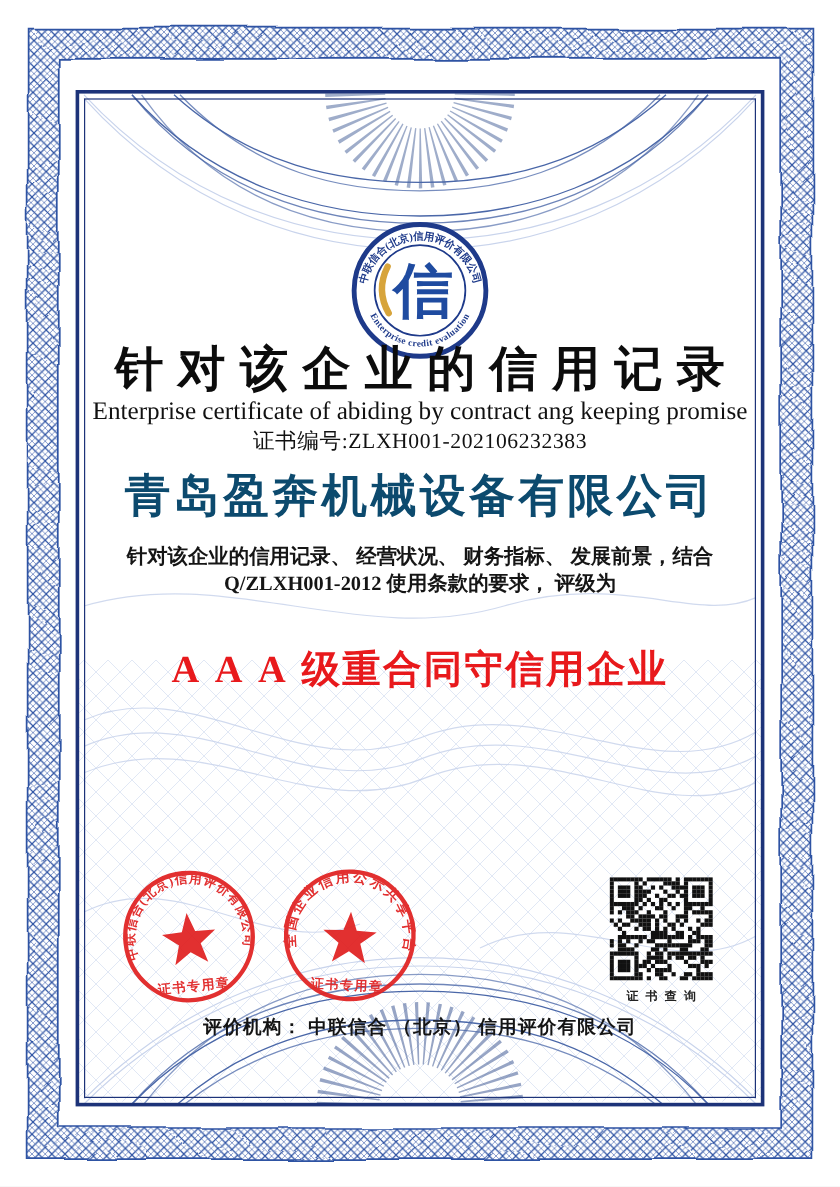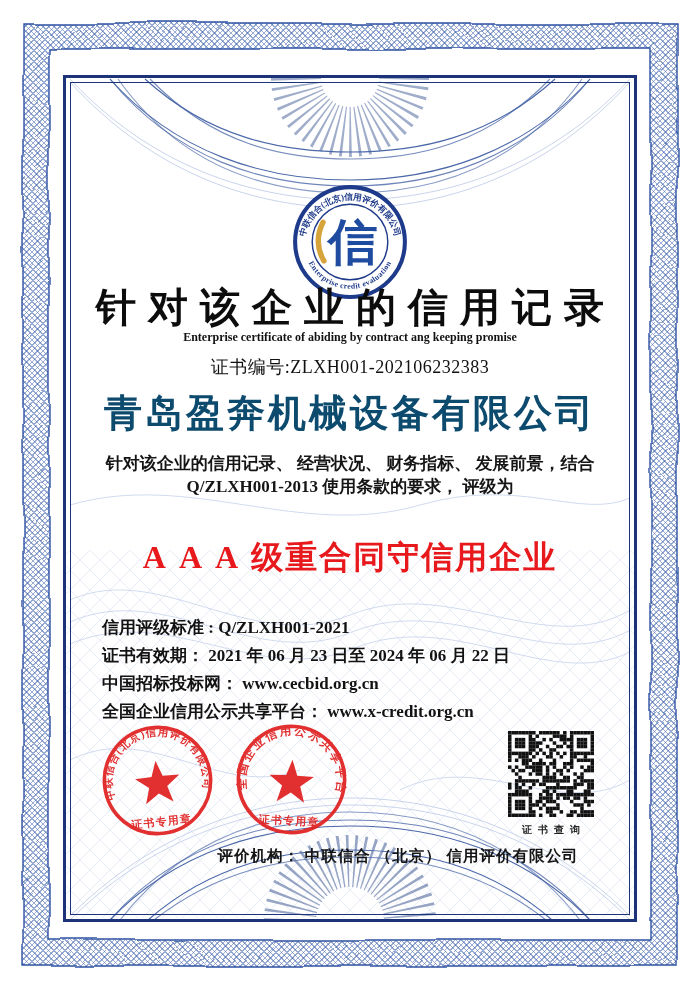--- a/index.html
+++ b/index.html
@@ -6,35 +6,35 @@
   .page{
     width:700px;height:989px;position:relative;background:#ffffff;
     margin:0 auto;overflow:hidden;
     font-family:"Liberation Serif","DejaVu Serif",serif;
   }
   .deco{position:absolute;left:0;top:0;}
   .abs{position:absolute;}
   .center{left:63px;width:574px;text-align:center;}
   .logo-wrap{left:287px;top:179px;width:126px;height:126px;}
   .title{top:286px;font-size:40px;font-weight:bold;color:#0c0c0c;letter-spacing:12px;text-indent:12px;line-height:1.1;}
-  .subtitle{top:330px;font-size:12px;font-weight:bold;color:#111;}
+  .subtitle{top:330px;font-size:21px;font-weight:normal;color:#111;}
   .certno{top:355px;font-size:18px;font-weight:normal;color:#111;letter-spacing:.5px;}
   .company{top:388px;font-size:38px;font-weight:bold;color:#0c4a6e;letter-spacing:3px;}
   .body-text{top:452px;font-size:17px;font-weight:bold;color:#151515;line-height:23px;}
   .rating{top:536px;font-weight:bold;color:#e8191c;font-size:32px;white-space:nowrap;}
   .rating .grade{letter-spacing:13px;}
   .rating .suffix{letter-spacing:2px;}
   .details{left:102px;top:614px;width:470px;text-align:left;font-size:17px;font-weight:bold;color:#121212;}
   .details div{height:28px;line-height:28px;white-space:nowrap;}
   .stamp{width:117px;height:117px;opacity:.93;}
   .stamp-left{left:99px;top:722px;transform:rotate(-6deg);}
   .stamp-right{left:233px;top:721px;transform:rotate(3deg);}
   .qr-box{left:508px;top:731px;width:86px;height:86px;}
   .qr-label{left:486px;top:823px;width:130px;text-align:center;font-size:10px;font-weight:bold;letter-spacing:6px;text-indent:6px;color:#222;}
-  .footer-line{top:846px;font-size:15.5px;font-weight:bold;color:#141414;letter-spacing:1px;margin-left:48px;}
+  .footer-line{top:846px;font-size:15.5px;font-weight:bold;color:#141414;letter-spacing:1px;}
 </style>
 </head>
 <body>
 
 <div class="page">
 
   <svg class="deco" width="700" height="989" viewBox="0 0 700 989">
     <defs>
       <pattern id="lat" width="11" height="11" patternUnits="userSpaceOnUse">
         <path d="M5.5,0 L11,5.5 L5.5,11 L0,5.5 Z" fill="none" stroke="#2d52a3" stroke-width="1"></path>
@@ -119,33 +119,27 @@
     <text x="3" y="19" font-size="55" font-weight="bold" fill="#1f4ba0" text-anchor="middle">信</text>
   </svg>
 
   <div class="abs center title">针对该企业的信用记录</div>
   <div class="abs center subtitle">Enterprise certificate of abiding by contract ang keeping promise</div>
   <div class="abs center certno">证书编号:ZLXH001-202106232383</div>
   <div class="abs center company">青岛盈奔机械设备有限公司</div>
 
   <div class="abs center body-text">
     <div>针对该企业的信用记录、 经营状况、 财务指标、 发展前景，结合</div>
-    <div>Q/ZLXH001-2013 使用条款的要求， 评级为</div>
+    <div>Q/ZLXH001-2012 使用条款的要求， 评级为</div>
   </div>
 
   <div class="abs center rating">
     <span class="grade">AAA</span><span class="suffix">级重合同守信用企业</span>
   </div>
 
-  <div class="abs details">
-    <div>信用评级标准 : Q/ZLXH001-2021</div>
-    <div>证书有效期： 2021 年 06 月 23 日至 2024 年 06 月 22 日</div>
-    <div>中国招标投标网： www.cecbid.org.cn</div>
-    <div>全国企业信用公示共享平台： www.x-credit.org.cn</div>
-  </div>
 
   <svg class="abs stamp stamp-left" viewBox="-65 -65 130 130">
     <defs>
         <path id="stampArcL" d="M -45,25 A 51,51 0 1 1 45,25" fill="none"></path>
       </defs>
     <circle cx="0" cy="0" r="59" fill="none" stroke="#e02121" stroke-width="4"></circle>
     <text font-size="11.6" font-weight="bold" fill="#e02121" letter-spacing="1.2">
       <textPath href="#stampArcL" xlink:href="#stampArcL" startOffset="50%" text-anchor="middle">中联信合(北京)信用评价有限公司</textPath>
     </text>
     <g transform="translate(0,4)">

